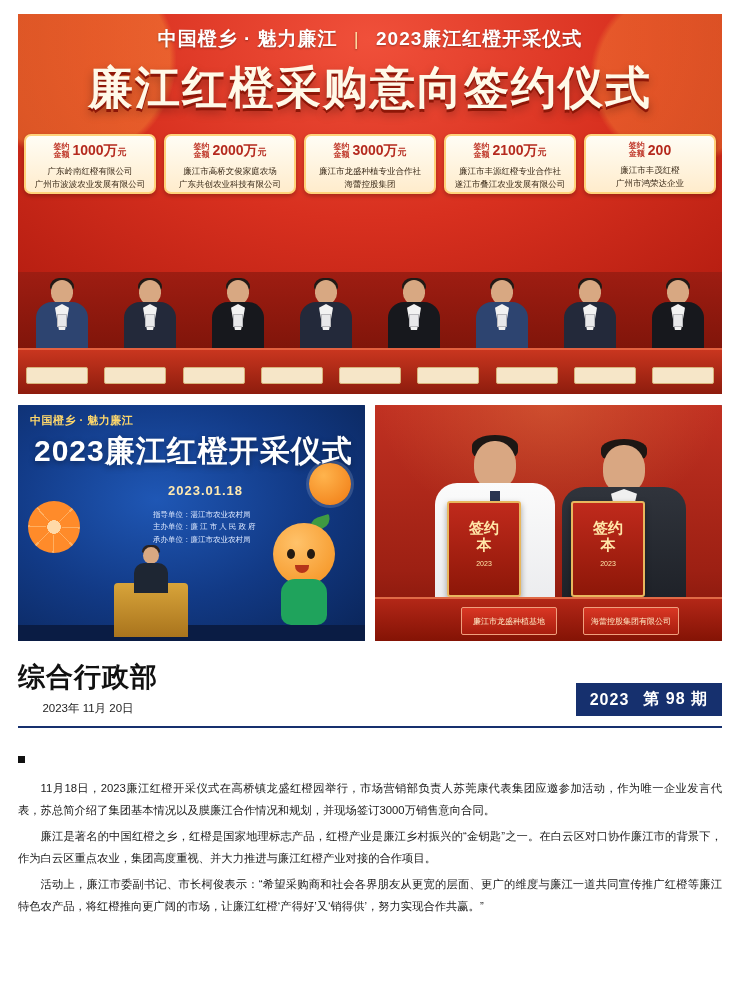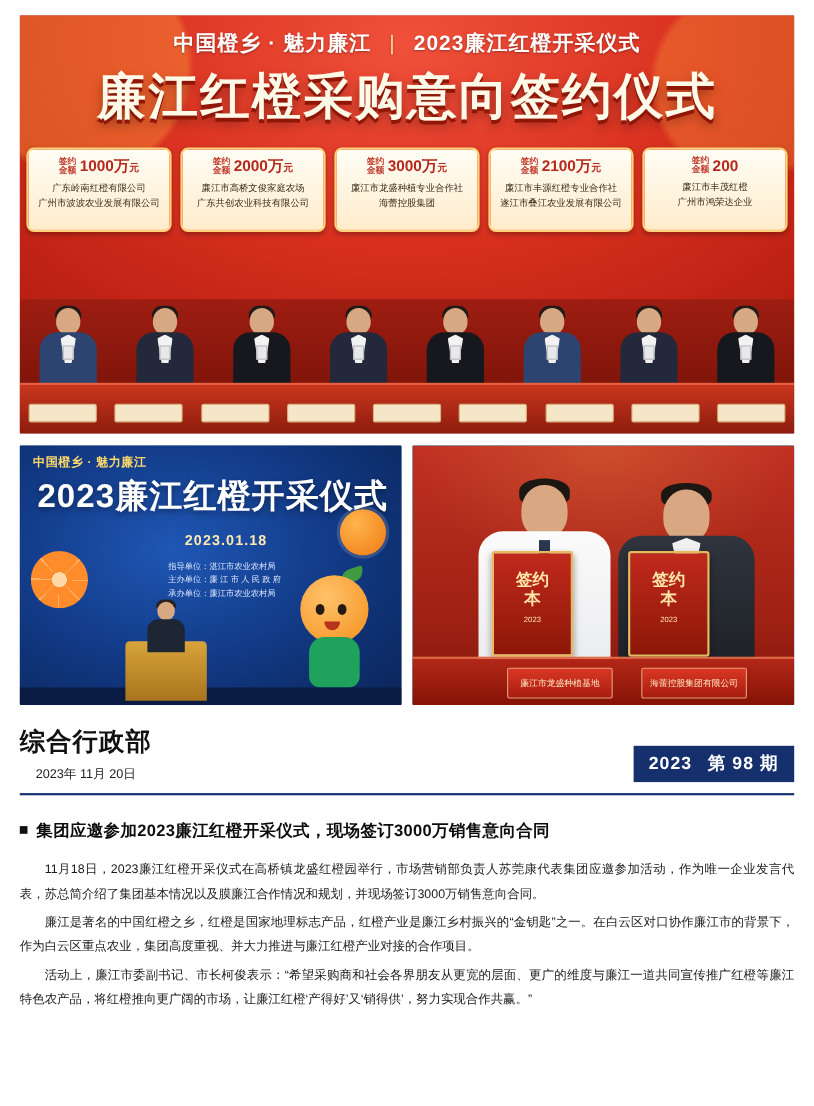--- a/index.html
+++ b/index.html
@@ -75,21 +75,21 @@
     display: flex;
     gap: 8px;
     justify-content: space-between;
   }
   .sign-card {
     flex: 1 1 0;
     min-width: 0;
     background: linear-gradient(#fffdf5, #ffeccc);
     border: 2px solid #ffd27a;
     border-radius: 7px;
-    padding: 6px 4px 18px 4px;
+    padding: 6px 4px 1px 4px;
     text-align: center;
     box-shadow: 0 2px 4px rgba(0,0,0,.25);
   }
   .sign-card .amount-row {
     display: flex;
     align-items: center;
     justify-content: center;
     gap: 3px;
     margin-bottom: 5px;
   }
@@ -377,21 +377,21 @@
   
   .masthead {
     margin-top: 18px;
     display: flex;
     align-items: flex-end;
     justify-content: space-between;
     padding-bottom: 8px;
   }
   .mh-left .dept {
     font-family: "Liberation Serif", serif;
-    font-size: 23px;
+    font-size: 27px;
     font-weight: bold;
     letter-spacing: 1px;
     color: #111;
   }
   .mh-left .date {
     margin-top: 6px;
     font-size: 11.5px;
     color: #222;
     text-align: center;
   }
@@ -650,21 +650,20 @@
     <div class="issue">
       <span>2023</span>
       <span>第 98 期</span>
     </div>
   </div>
   <div class="rule"></div>
 
   <div class="article">
     <div class="headline">
       <span class="bullet"></span>
-      <span>集团应邀参加2023廉江红橙开采仪式，现场签订3000万销售意向合同</span>
     </div>
     <div class="body-text">
       <p>11月18日，2023廉江红橙开采仪式在高桥镇龙盛红橙园举行，市场营销部负责人苏莞康代表集团应邀参加活动，作为唯一企业发言代表，苏总简介绍了集团基本情况以及膜廉江合作情况和规划，并现场签订3000万销售意向合同。</p>
       <p>廉江是著名的中国红橙之乡，红橙是国家地理标志产品，红橙产业是廉江乡村振兴的“金钥匙”之一。在白云区对口协作廉江市的背景下，作为白云区重点农业，集团高度重视、并大力推进与廉江红橙产业对接的合作项目。</p>
       <p>活动上，廉江市委副书记、市长柯俊表示：“希望采购商和社会各界朋友从更宽的层面、更广的维度与廉江一道共同宣传推广红橙等廉江特色农产品，将红橙推向更广阔的市场，让廉江红橙‘产得好’又‘销得供’，努力实现合作共赢。”</p>
 
     </div>
   </div>
 
 </div>

